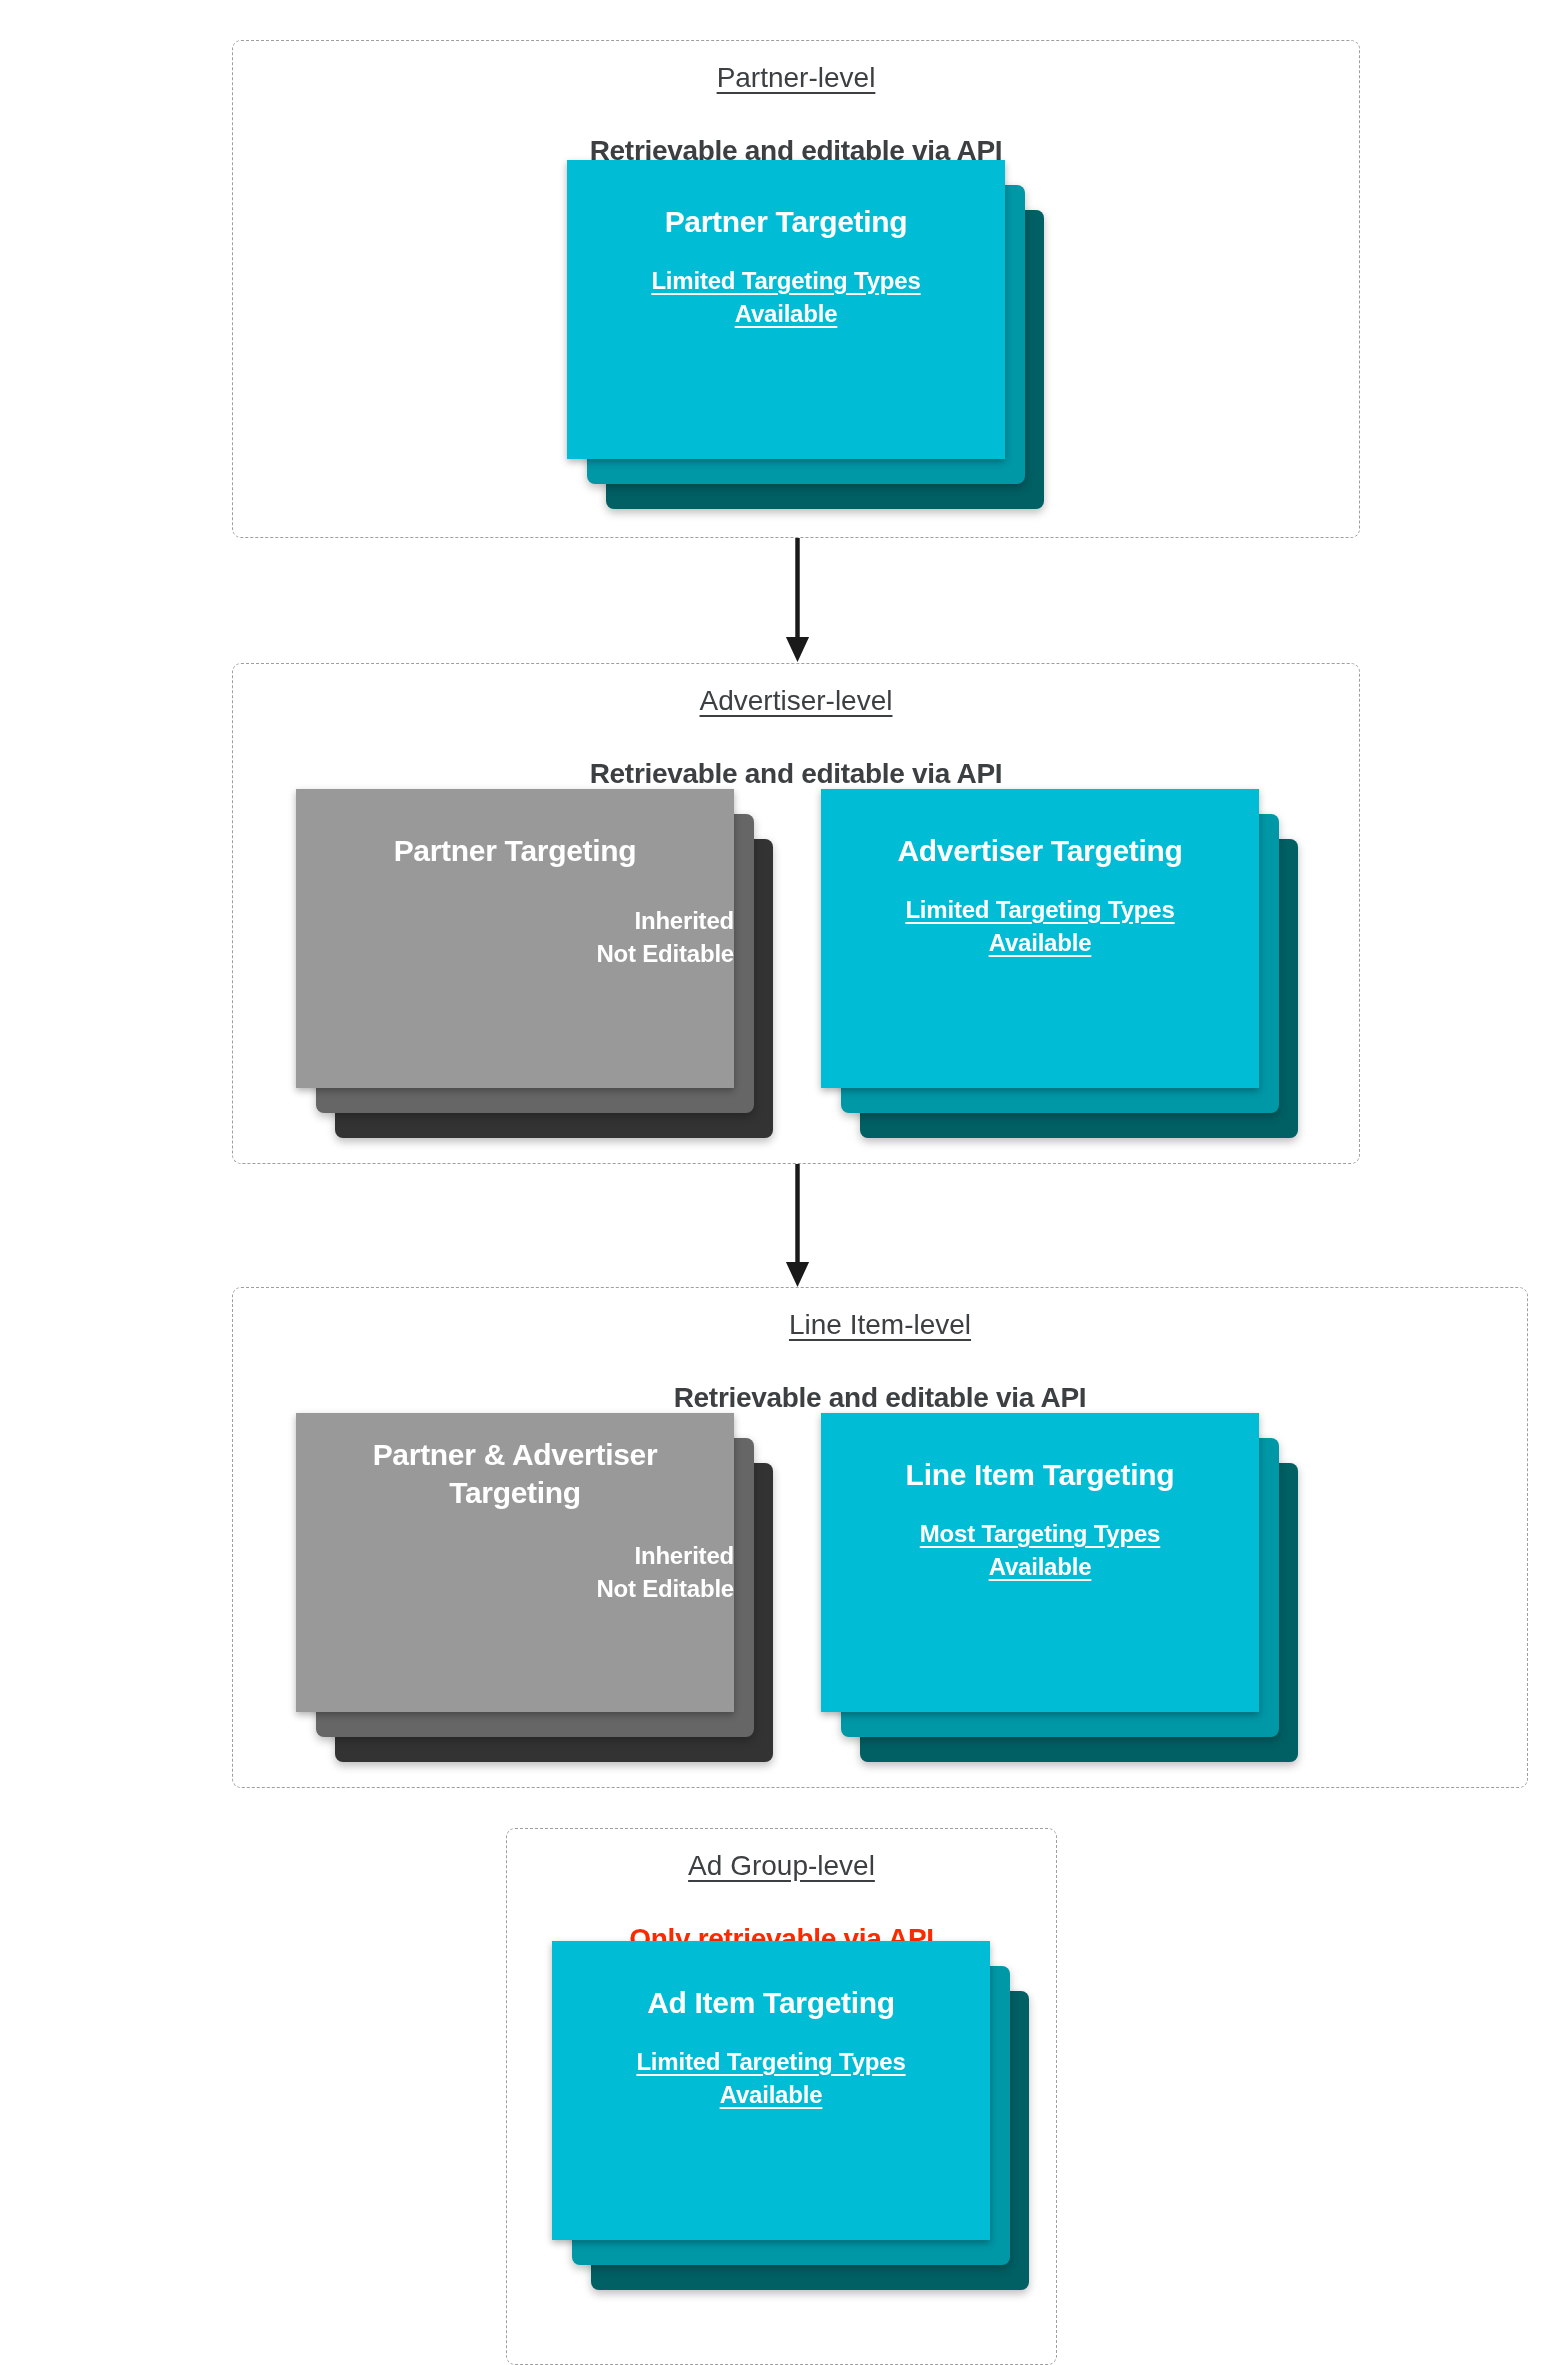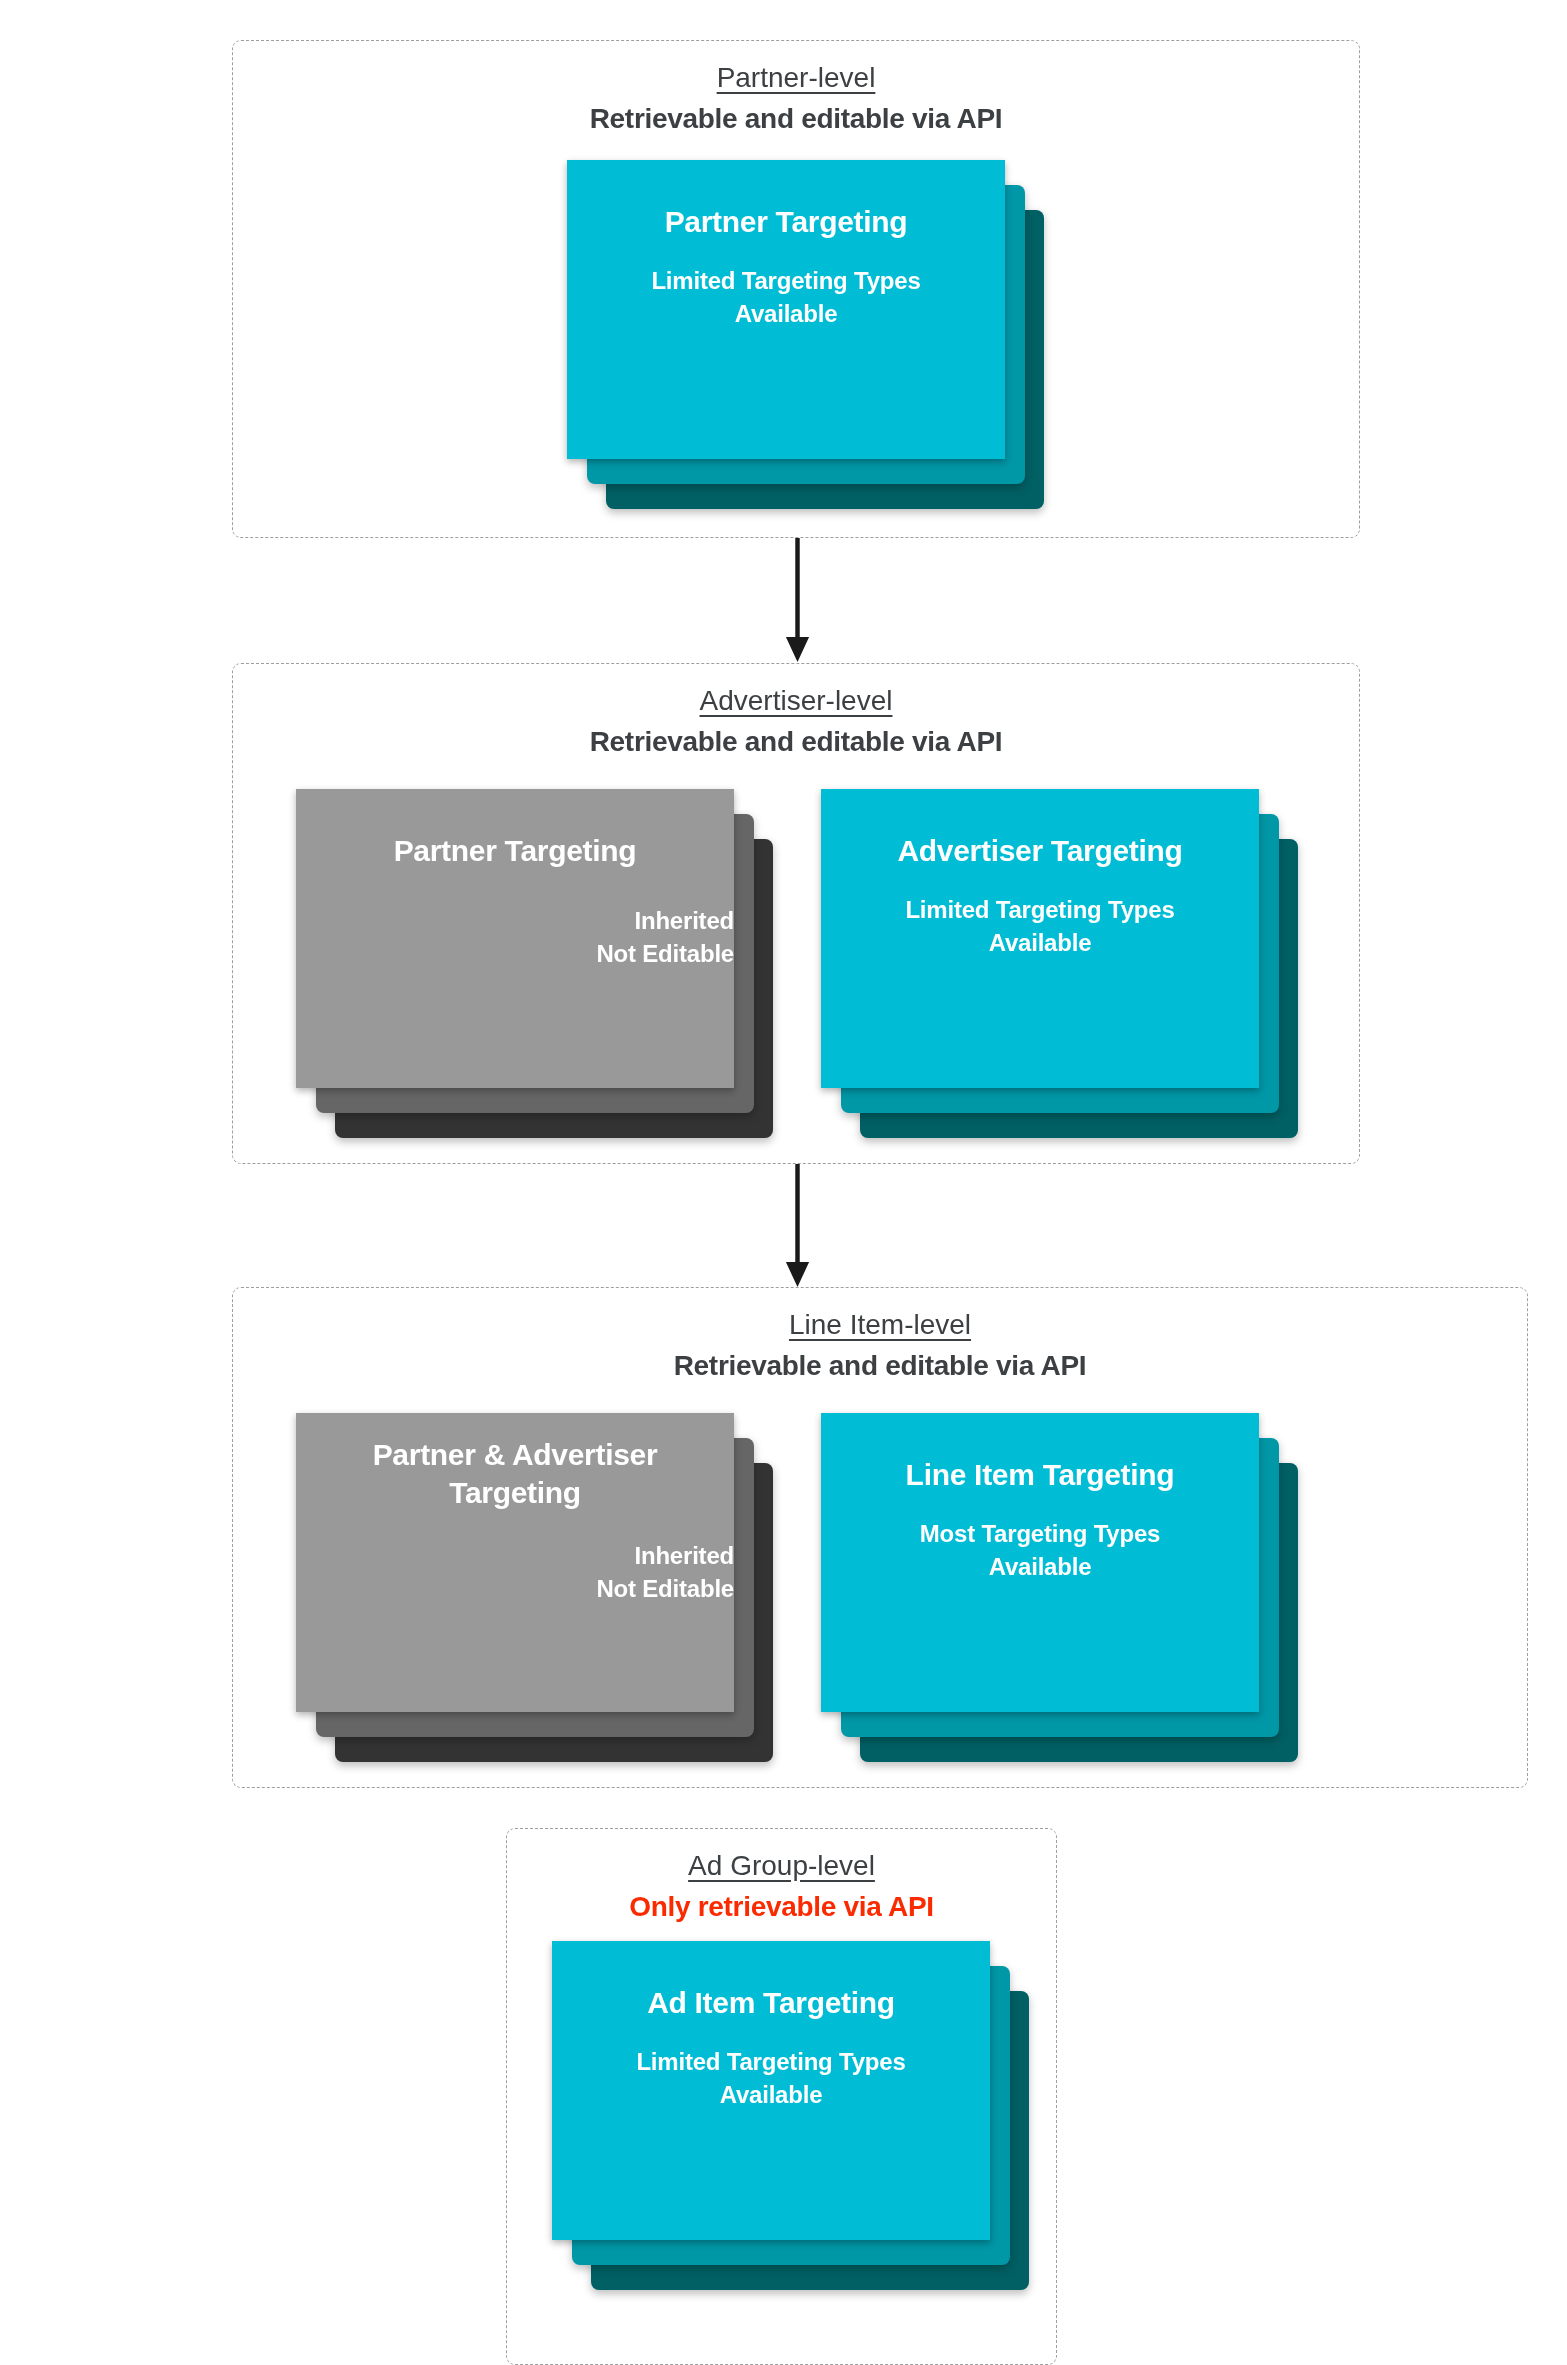--- a/index.html
+++ b/index.html
@@ -7,40 +7,40 @@
   #canvas{position:relative;width:1567px;height:2366px;background:var(--canvas-bg,#fff);overflow:hidden;}
 
   .section{position:absolute;border:1.8px dashed var(--border-dash,#9e9e9e);border-radius:9px;box-sizing:border-box;}
   .sec-1{left:232px;top:40px;width:1128px;height:498px;}
   .sec-2{left:232px;top:663px;width:1128px;height:501px;}
   .sec-3{left:232px;top:1287px;width:1296px;height:501px;}
   .sec-4{left:506px;top:1828px;width:551px;height:537px;}
 
   .section-head{text-align:center;padding-top:16px;font-size:28px;line-height:41px;color:var(--text-dark,#3c4043);}
   .level-title{text-decoration:underline;text-underline-offset:4.5px;}
-  .level-sub{font-weight:bold;letter-spacing:-0.3px;}
+  .level-sub{font-weight:bold;letter-spacing:-0.3px;margin-top:32px;}
   .level-sub.red{color:var(--text-red,#fa2b00);}
 
   .stack{position:absolute;width:438px;height:299px;}
   .layer{position:absolute;width:438px;height:299px;border-radius:8px;box-shadow:0 3.6px 9px rgba(0,0,0,.25);}
   .layer.l1{left:19.6px;top:25px;}
   .layer.l2{left:39px;top:50px;}
   .cyan .layer.l1{background:var(--cyan-mid,#0097a7);}
   .cyan .layer.l2{background:var(--cyan-back,#006064);}
   .gray .layer.l1{background:var(--gray-mid,#666);}
   .gray .layer.l2{background:var(--gray-back,#333);}
   .front{position:absolute;left:0;top:0;width:438px;height:299px;border-radius:0;
          box-shadow:0 2.7px 7.1px rgba(0,0,0,.3);color:var(--card-text,#fff);text-align:center;}
   .cyan .front{background:var(--cyan-front,#00bcd4);}
   .gray .front{background:var(--gray-front,#999);}
 
   .card-title{margin-top:43px;font-size:30px;font-weight:bold;line-height:38px;letter-spacing:-0.3px;}
   .two-line .card-title{margin-top:23px;}
   .card-sub{margin-top:23px;font-size:24px;font-weight:bold;line-height:33px;letter-spacing:-0.2px;}
-  .card-sub.u{text-underline-offset:3.6px;}
+  .card-sub.u{text-decoration:underline;text-underline-offset:3.6px;}
   .gray .card-sub{margin-top:34px;text-align:right;}
   .gray.two-line .card-sub{margin-top:27px;}
 
   .arrow{position:absolute;width:29px;}
   .arrow-1{left:783px;top:538px;height:124px;}
   .arrow-2{left:783px;top:1164px;height:123px;}
   .arrow svg{display:block;}
 </style>
 </head>
 <body>

